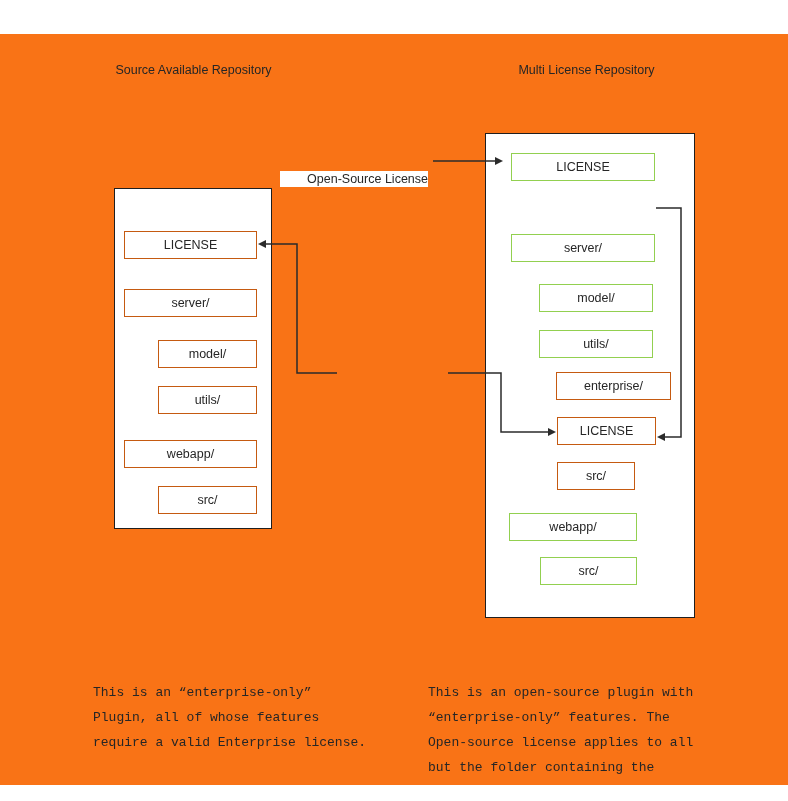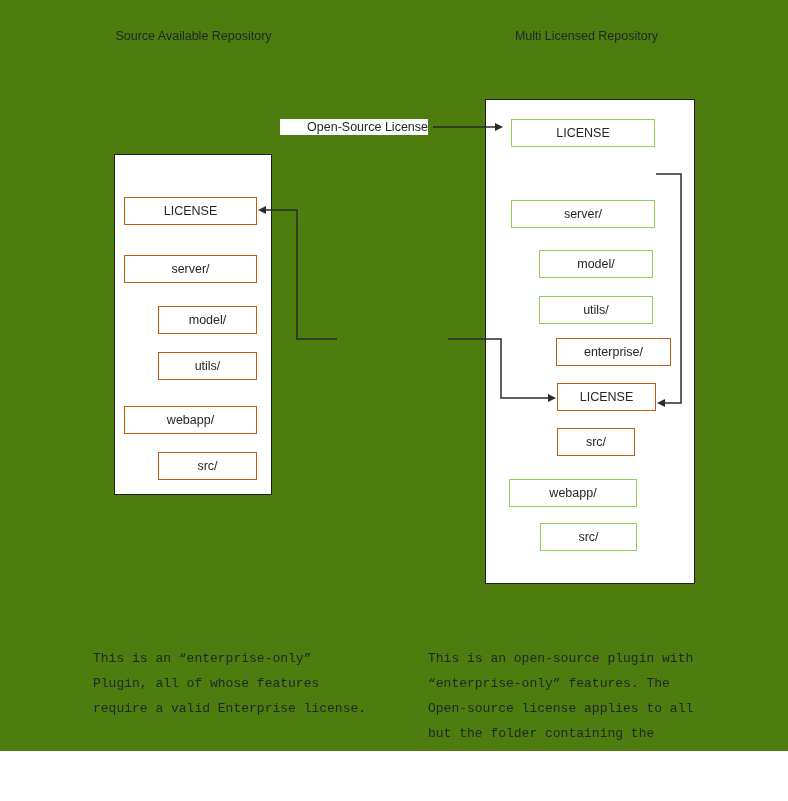--- a/index.html
+++ b/index.html
@@ -1,18 +1,18 @@
 <!DOCTYPE html>
 <html style="--orange: #C55A11; --green: #92D050; --outline: #1f1f1f; --line: #2b2b2b; --text: #262626;"><head>
 <meta charset="utf-8">
 <style>
   html,body{margin:0;padding:0;background:#fff;}
   .canvas{
-    position:relative;width:788px;height:751px;background:#4d7c0f;overflow:hidden;
-    font-family:"Liberation Sans",sans-serif;color:var(--text);
+    position:relative;width:788px;height:751px;background:#f97316;overflow:hidden;
+    font-family:"Liberation Sans",sans-serif;color:var(--text);margin-top:34px;
   }
   .title{
     position:absolute;font-size:12.5px;text-align:center;white-space:nowrap;
   }
   .repo-outline{
     position:absolute;border:1.4px solid var(--outline);background:#fff;
   }
   .fbox{
     position:absolute;height:28px;box-sizing:border-box;background:#fff;
     display:flex;align-items:center;justify-content:center;
@@ -30,21 +30,21 @@
     position:absolute;font-family:"Liberation Mono",monospace;font-size:13px;
     line-height:25px;white-space:pre-line;
   }
 </style>
 </head>
 <body>
 
 <div class="canvas">
 
   <div class="title" style="left:96px;top:29px;width:195px;">Source Available Repository</div>
-  <div class="title" style="left:489px;top:29px;width:195px;">Multi Licensed Repository</div>
+  <div class="title" style="left:489px;top:29px;width:195px;">Multi License Repository</div>
 
   <div class="repo-outline" style="left:114px;top:154px;width:156px;height:339px;"></div>
   <div class="repo-outline" style="left:485px;top:99px;width:208px;height:483px;"></div>
 
   <svg class="connectors" width="788" height="801">
     <g>
       <path d="M433,127 H495"></path>
       <polygon points="495,123 503,127 495,131"></polygon>
     </g>
     <g>
@@ -71,21 +71,21 @@
   <div class="fbox green" style="left:511px;top:119px;width:144px;">LICENSE</div>
   <div class="fbox green" style="left:511px;top:200px;width:144px;">server/</div>
   <div class="fbox green" style="left:539px;top:250px;width:114px;">model/</div>
   <div class="fbox green" style="left:539px;top:296px;width:114px;">utils/</div>
   <div class="fbox orange" style="left:556px;top:338px;width:115px;">enterprise/</div>
   <div class="fbox orange" style="left:557px;top:383px;width:99px;">LICENSE</div>
   <div class="fbox orange" style="left:557px;top:428px;width:78px;">src/</div>
   <div class="fbox green" style="left:509px;top:479px;width:128px;">webapp/</div>
   <div class="fbox green" style="left:540px;top:523px;width:97px;">src/</div>
 
-  <div class="conn-label right-align" style="left:280px;top:119px;width:148px;">Open-Source License</div>
+  <div class="conn-label right-align" style="left:280px;top:137px;width:148px;">Open-Source License</div>
 
   <div class="note" style="left:93px;top:646px;width:290px;">This is an “enterprise-only”
 Plugin, all of whose features
 require a valid Enterprise license.</div>
   <div class="note" style="left:428px;top:646px;width:290px;">This is an open-source plugin with
 “enterprise-only” features. The
 Open-source license applies to all
 but the folder containing the
 source available license.</div>
 

